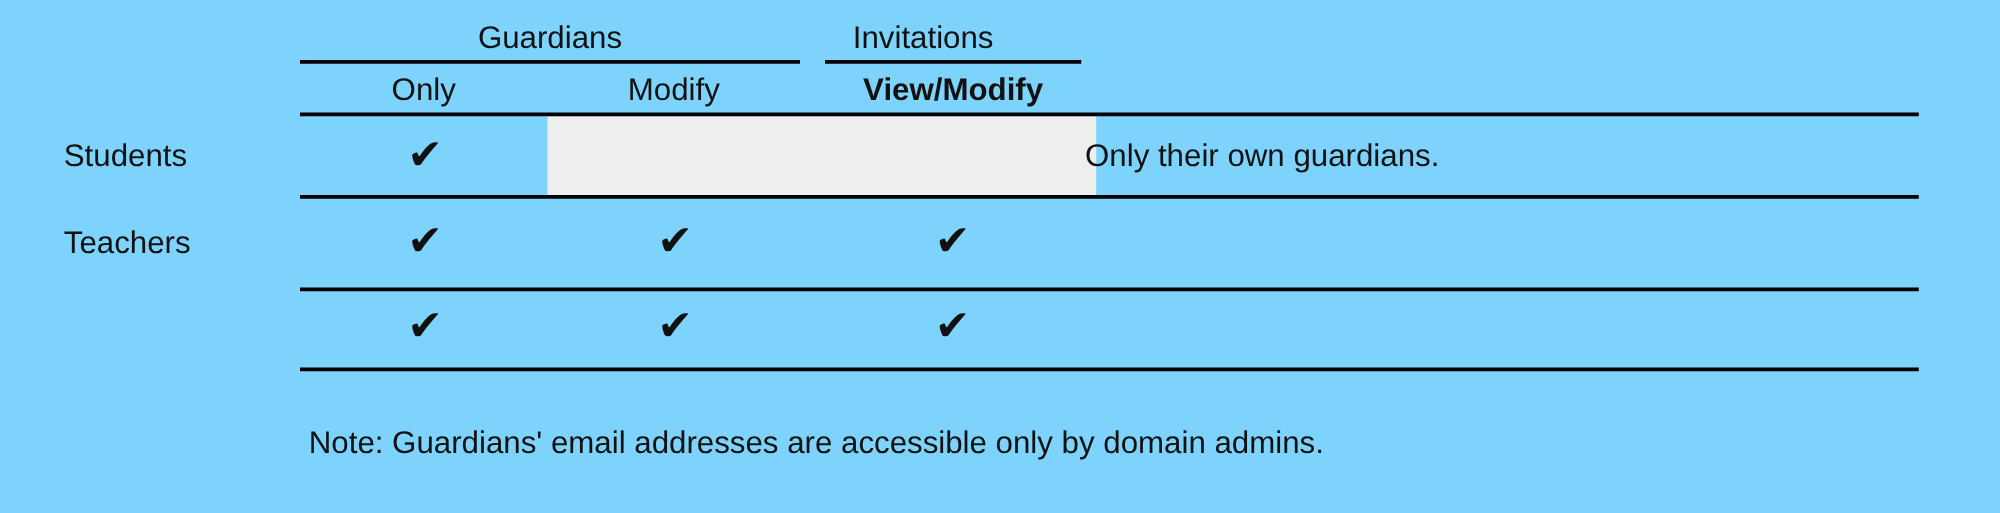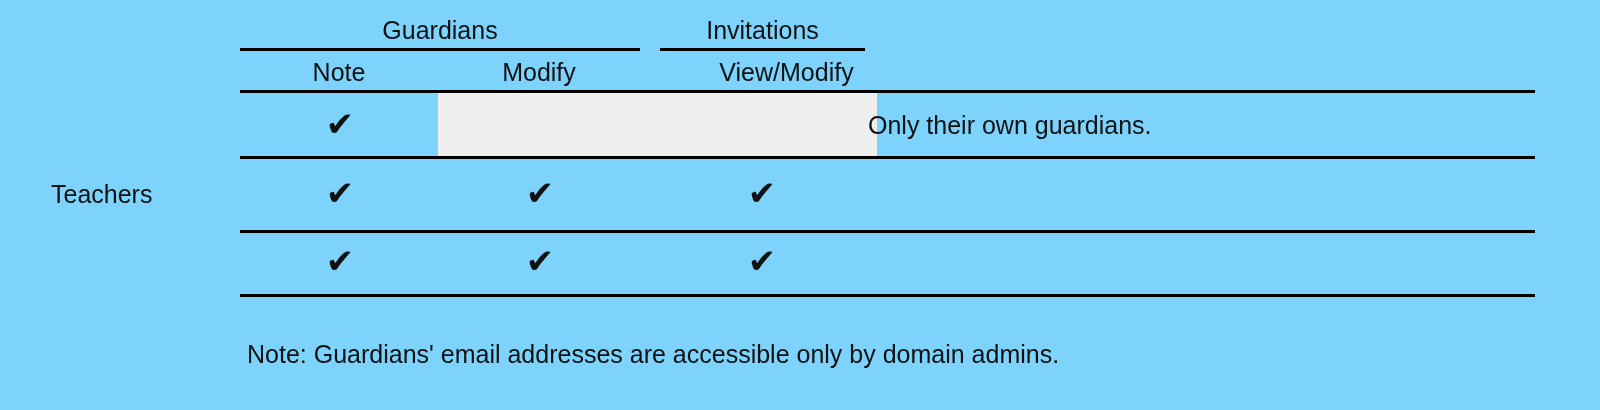--- a/index.html
+++ b/index.html
@@ -33,39 +33,39 @@
   .spanner-label {
     position: absolute;
     top: 14px;
     font-size: 25px;
     line-height: 32px;
     text-align: center;
     white-space: nowrap;
     color: #111111;
   }
   #spanner-guardians { left: 240px; width: 400px; }
-  #spanner-invitations { left: 660px; width: 205px; }
+  #spanner-invitations { left: 636px; width: 205px; }
 
   
   #rule-spanner-guardians  { left: 240px;  width: 400px; top: 48px; }
   #rule-spanner-invitations{ left: 660px;  width: 205px; top: 48px; }
 
   
   .col-label {
     position: absolute;
     top: 56px;
     font-size: 25px;
     line-height: 32px;
     text-align: center;
     white-space: nowrap;
     color: #111111;
   }
   #col-view        { left: 240px; width: 198px; }
   #col-modify      { left: 438px; width: 202px; }
-  #col-viewmodify  { left: 684px; width: 205px; }
+  #col-viewmodify  { left: 660px; width: 205px; font-weight: bold; }
 
   
   #rule-head { left: 240px; width: 1295px; top: 90px; }
 
   
   #rule-row-students { left: 240px; width: 1295px; top: 156px; }
   #rule-row-teachers { left: 240px; width: 1295px; top: 230px; }
   #rule-row-admin    { left: 240px; width: 1295px; top: 294px; }
 
   
@@ -142,26 +142,27 @@
 <div class="page">
 
   <div id="shaded-cell"></div>
 
   <div class="spanner-label" id="spanner-guardians">Guardians</div>
   <div class="spanner-label" id="spanner-invitations">Invitations</div>
 
   <div class="rule" id="rule-spanner-guardians"></div>
   <div class="rule" id="rule-spanner-invitations"></div>
 
-  <div class="col-label" id="col-view">Note</div>
+  <div class="col-label" id="col-view">Only</div>
   <div class="col-label" id="col-modify">Modify</div>
   <div class="col-label" id="col-viewmodify">View/Modify</div>
 
   <div class="rule" id="rule-head"></div>
 
+  <div class="row-label" id="row-label-students">Students</div>
   <div class="check c-view r-students">✔</div>
   <div class="check c-modify r-students"></div>
   <div class="check c-invitation r-students"></div>
   <div class="desc" id="desc-students">
     <span class="desc-line">Only their own guardians.</span>
   </div>
   <div class="rule" id="rule-row-students"></div>
 
   <div class="row-label" id="row-label-teachers">Teachers</div>
   <div class="check c-view r-teachers">✔</div>

